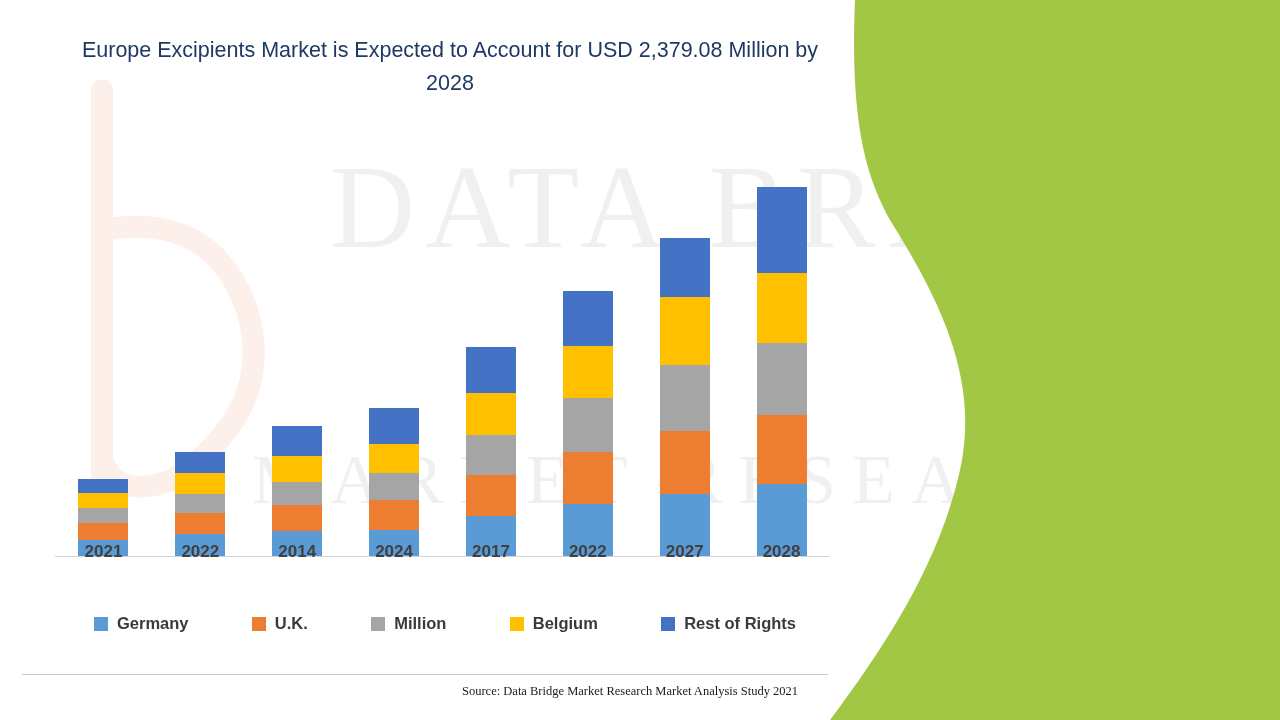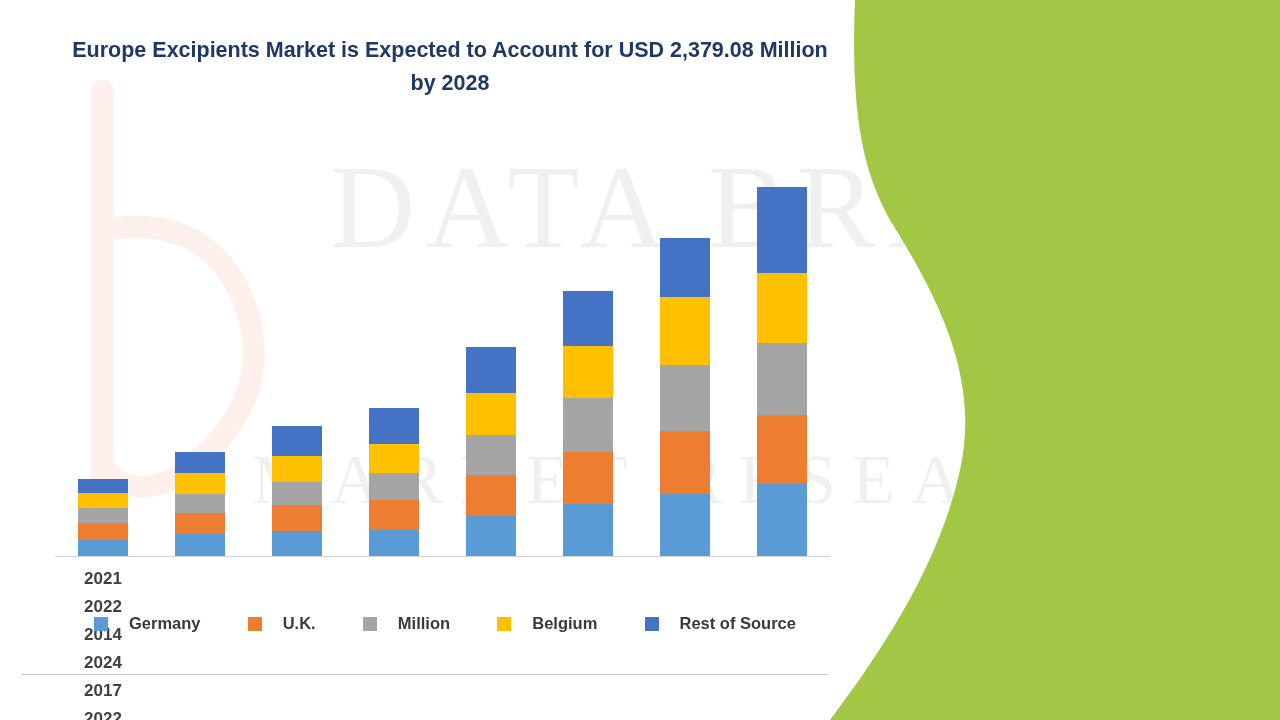--- a/index.html
+++ b/index.html
@@ -24,51 +24,51 @@
     font-weight:400;
   }
   .wm-big { left:330px; top:140px; font-size:118px; }
   .wm-small { left:252px; top:440px; font-size:70px; letter-spacing:16px; }
   .wm-b { position:absolute; left:62px; top:80px; width:230px; height:430px; opacity:0.12; }
 
   
   .chart-title {
     position:absolute; left:60px; top:34px; width:780px;
     text-align:center;
-    font-size:21.5px; line-height:33px; font-weight:700;
+    font-size:21.5px; line-height:33px; font-weight:400;
     color:#1f3864;
   }
   .axis-line {
     position:absolute; left:55px; top:556px; width:775px; height:1px;
     background:#d4d4d4;
   }
   .bars {
     position:absolute; left:55px; top:150px; width:775px; height:406px;
     display:flex; align-items:flex-end; justify-content:space-around;
   }
   .bar-col { width:96px; display:flex; flex-direction:column-reverse; align-items:center; }
   .seg { width:50px; display:block; }
 
   .xlabels {
-    position:absolute; left:55px; top:565px; width:775px; height:32px;
-    display:flex; justify-content:space-around;flex-direction:column;
+    position:absolute; left:55px; top:538px; width:775px; height:32px;
+    display:flex; justify-content:space-around;
   }
   .xlabel {
     width:96px; text-align:center;
     font-size:17px; font-weight:700; color:#404040;
     line-height:28px;
   }
 
   
   .legend {
     position:absolute; left:60px; top:614px; width:770px;
     display:flex; align-items:center; justify-content:space-between;
     padding:0 34px 0 34px;
   }
-  .legend-item { display:flex; align-items:center; gap:21px; }
+  .legend-item { display:flex; align-items:center; gap:9px; }
   .legend-swatch { width:14px; height:14px; display:block; }
   .legend-label { font-size:16.5px; font-weight:700; color:#3a3a3a; white-space:nowrap; }
 
   
   .footer-rule {
     position:absolute; left:22px; top:674px; width:806px; height:1px; background:#c9c9c9;
   }
   .footer-left {
     position:absolute; left:30px; top:683px;
     font-family:"Liberation Serif", serif;
@@ -181,25 +181,26 @@
       <div class="legend-item">
         <span class="legend-swatch" style="background: rgb(165, 165, 165);"></span>
         <span class="legend-label">Million</span>
       </div>
       <div class="legend-item">
         <span class="legend-swatch" style="background: rgb(255, 192, 0);"></span>
         <span class="legend-label">Belgium</span>
       </div>
       <div class="legend-item">
         <span class="legend-swatch" style="background: rgb(68, 114, 196);"></span>
-        <span class="legend-label">Rest of Source</span>
+        <span class="legend-label">Rest of Rights</span>
       </div>
     </div>
 
   <div class="footer-rule"></div>
+  <div class="footer-right">Source: Data Bridge Market Research Market Analysis Study 2021</div>
 
   <div class="green-panel">
     <svg class="green-svg" width="460" height="720" viewBox="0 0 460 720">
       <path d="M35 0 L460 0 L460 720 L10 720 C70 640 120 560 140 470
                C160 380 120 300 70 220 C45 175 30 120 35 0 Z" fill="#A2C744"></path>
     </svg>
 
   </div>
 </div>
 

